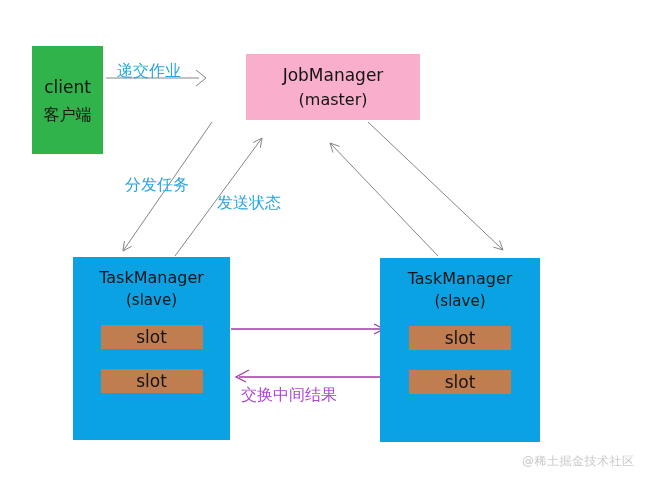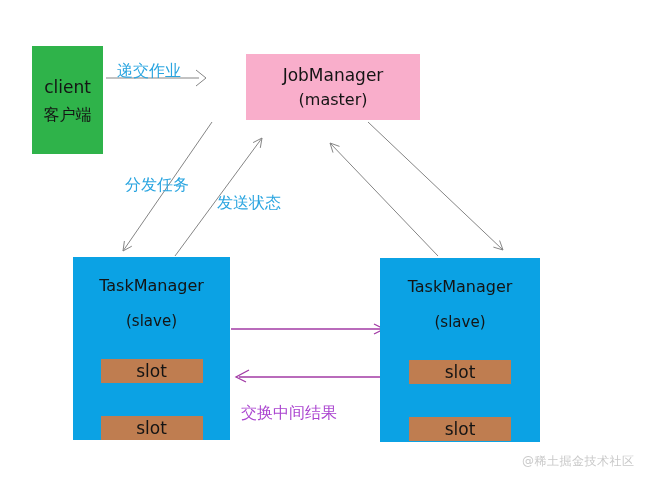--- a/index.html
+++ b/index.html
@@ -45,22 +45,21 @@
     background: var(--jobmanager-box);
     justify-content: center;
     gap: 7px;
     margin-left: 36px;
   }
   .jm-box .title { font-size: 17px; line-height: 18px; }
   .jm-box .subtitle { font-size: 16px; line-height: 17px; }
 
   .tm-box {
     background: var(--taskmanager-box);
-    padding-top: 18px;
-    gap: 13px;
+    padding-top: 10px;
   }
   .tm-left { left: 73px; top: 257px; width: 157px; height: 183px; }
   .tm-right { left: 380px; top: 258px; width: 160px; height: 184px; }
   .tm-box .title { font-size: 16px; line-height: 22px; }
   .tm-box .subtitle { font-size: 15px; line-height: 22px; }
 
   .slot {
     width: 102px; height: 24px;
     background: var(--slot-box);
     display: flex;
@@ -75,21 +74,21 @@
   .edge-label {
     position: absolute;
     white-space: nowrap;
     font-size: 16px;
     line-height: 18px;
   }
   .lbl-scheduling { left: 245px; top: 35px; color: var(--indigo-label); }
   .lbl-submit    { left: 117px; top: 62px;  color: var(--blue-label); }
   .lbl-distribute{ left: 125px; top: 176px; color: var(--blue-label); }
   .lbl-status    { left: 217px; top: 194px; color: var(--blue-label); }
-  .lbl-exchange  { left: 241px; top: 404px; color: var(--purple-label); }
+  .lbl-exchange  { left: 241px; top: 386px; color: var(--purple-label); }
   .lbl-shuffle   { left: 241px; top: 418px; color: var(--purple-label); font-size: 17px; }
 
   .watermark {
     position: absolute;
     left: 522px; top: 453px;
     font-size: 12px;
     letter-spacing: 0.5px;
     color: var(--watermark-text);
   }
 </style>

